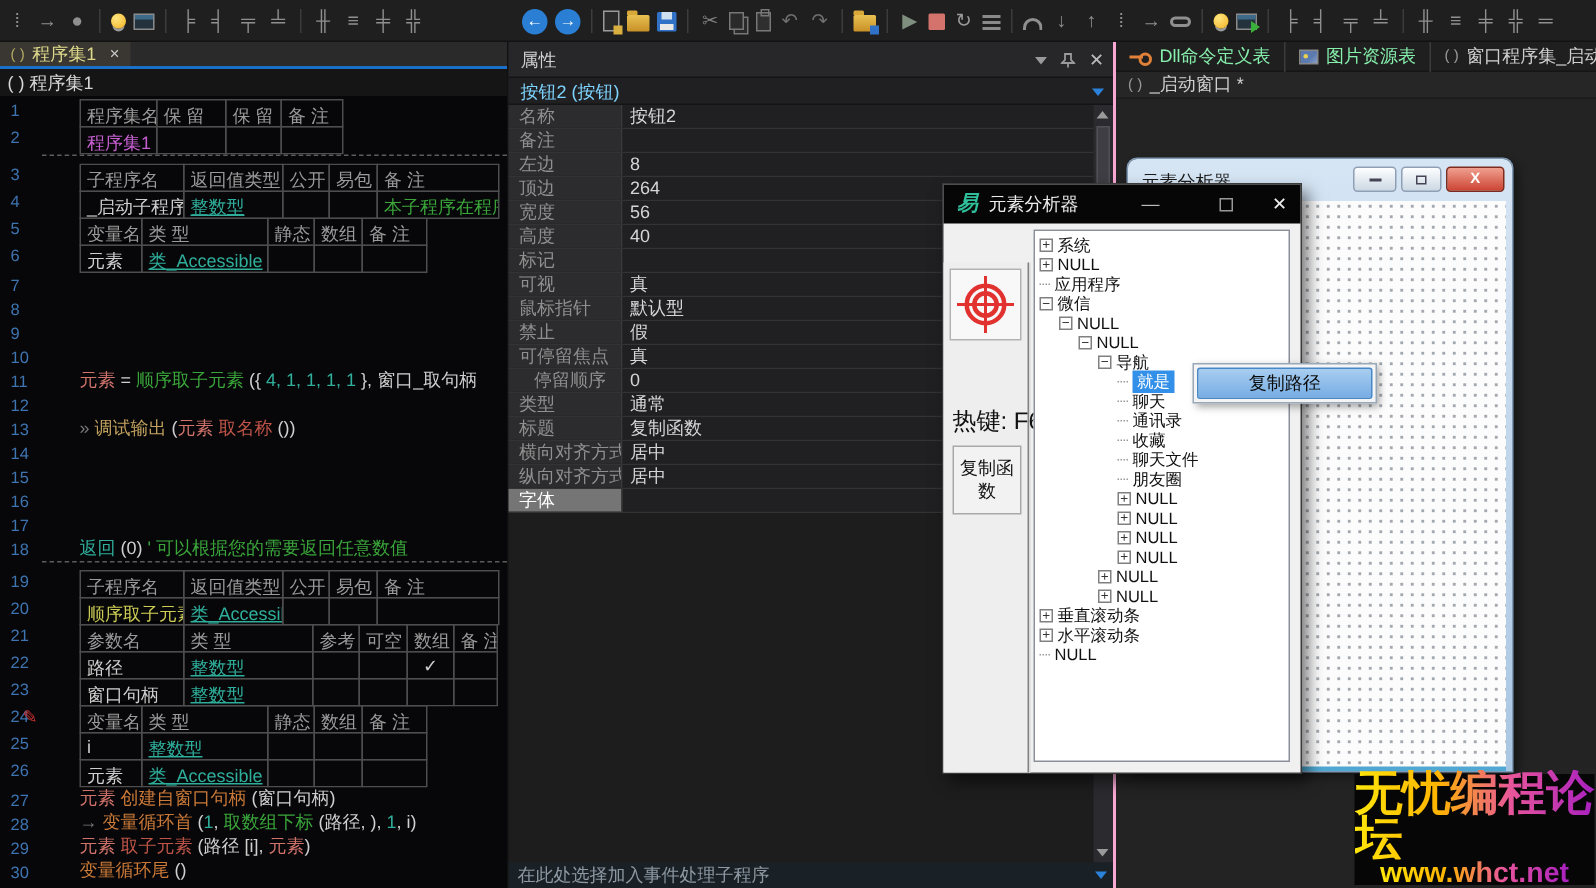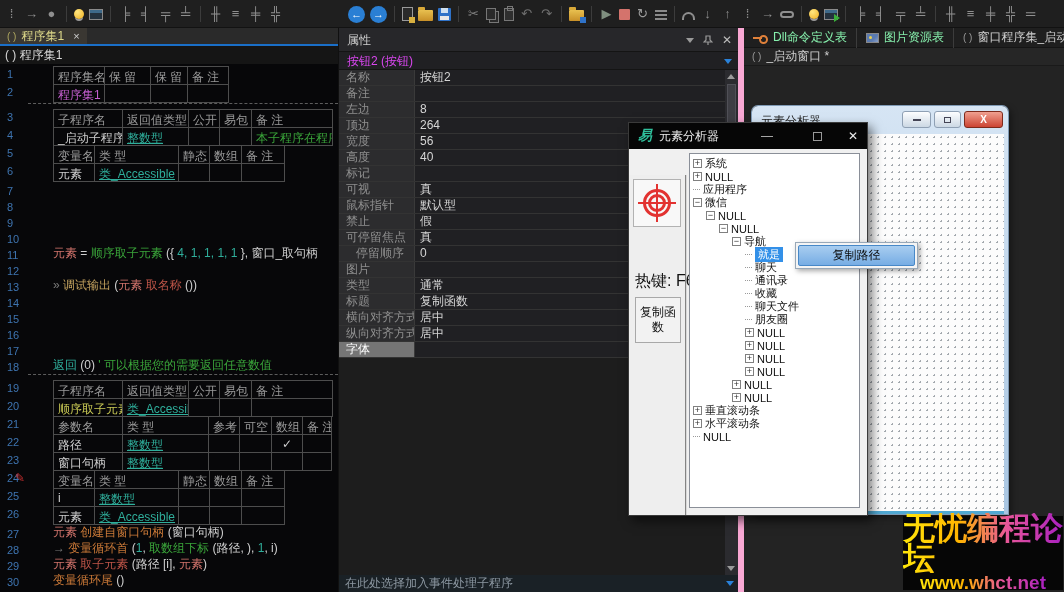--- a/index.html
+++ b/index.html
@@ -63,31 +63,31 @@
   .tc:first-child { margin-left:0;text-decoration:underline; }
   .tc.ctr { text-align:center; padding-left:0; padding-right:0; }
   .lsep { height:6px; margin-left:28px; border-top:1px dashed #5c5c5c; }
   .pen { position:absolute; left:15px; top:1px; color:#c92f2f; font-size:12px; }
   .u { text-decoration:underline; }
   .c-h{color:#9a9a9a;} .c-w{color:#cfcfcf;} .c-mag{color:#c55fd0;} .c-teal{color:#2fae9b;}
   .c-grn{color:#3aa53a;} .c-yel{color:#cbcb55;} .c-pink{color:#d0736b;} .c-org{color:#cc7a38;}
   .c-red{color:#bf5548;margin-top:32px;} .c-tan{color:#c2a15e;} .c-dim{color:#7a7a7a;}
 
   
-  #props-pane { position:absolute; left:339px; top:28px; width:405px; height:564px; background:#1d1d1d; border-right:6px solid #f9a8d4; }
+  #props-pane { position:absolute; left:339px; top:28px; width:405px; height:564px; background:#1d1d1d; border-right:2px solid #f9a8d4; }
   .props-header { position:absolute; left:0; top:0; right:0; height:24px; background:#27272a;
     border-bottom:1px solid #141414; color:#cfcfcf; font-size:12px; line-height:24px; padding-left:8px; }
   .ph-icons { position:absolute; right:6px; top:0; height:24px; display:flex; align-items:center; gap:9px; }
   .tri { width:0; height:0; border-left:4px solid transparent; border-right:4px solid transparent; }
   .tri.down { border-top:5px solid #9a9a9a; }
   .tri.down.blue { border-top-color:#2a82da; }
   .tri.up { border-bottom:5px solid #9a9a9a; }
   .ph-x { color:#bdbdbd; font-size:12px; }
   .props-selector { position:absolute; left:0; top:24px; right:0; height:18px; background:#202023;
-    border-bottom:1px solid #141414; color:#d946ef; font-size:12px; line-height:18px; padding-left:8px; }
+    border-bottom:1px solid #141414; color:#7dd3fc; font-size:12px; line-height:18px; padding-left:8px; }
   .props-selector .tri { position:absolute; right:6px; top:7px; }
   #props-grid { position:absolute; left:0; top:42px; right:13px; }
   .prow { display:flex; height:16px; border-bottom:1px solid #333; font-size:12px; line-height:15px; }
   .plabel { flex:0 0 76px; background:#2c2c2e; color:#8f8f8f; padding-left:7px;
     border-right:1px solid #3a3a3a; overflow:hidden; white-space:nowrap; }
   .plabel.ind { padding-left:17px; }
   .pval { flex:1; background:#202023; color:#d5d5d5; padding-left:5px; overflow:hidden; white-space:nowrap; }
   .prow.sel .plabel { background:#757575; color:#fff; }
   #props-scroll { position:absolute; right:0; top:42px; bottom:17px; width:13px; background:#2b2b2f; }
   #props-scroll .tri.up { position:absolute; left:2px; top:4px; }
@@ -548,24 +548,20 @@
       </div>
       <div class="prow">
         <span class="plabel">可停留焦点</span>
         <span class="pval">真</span>
       </div>
       <div class="prow">
         <span class="plabel ind">停留顺序</span>
         <span class="pval">0</span>
       </div>
       <div class="prow">
-        <span class="plabel">图片</span>
-        <span class="pval"></span>
-      </div>
-      <div class="prow">
         <span class="plabel">类型</span>
         <span class="pval">通常</span>
       </div>
       <div class="prow">
         <span class="plabel">标题</span>
         <span class="pval">复制函数</span>
       </div>
       <div class="prow">
         <span class="plabel">横向对齐方式</span>
         <span class="pval">居中</span>

